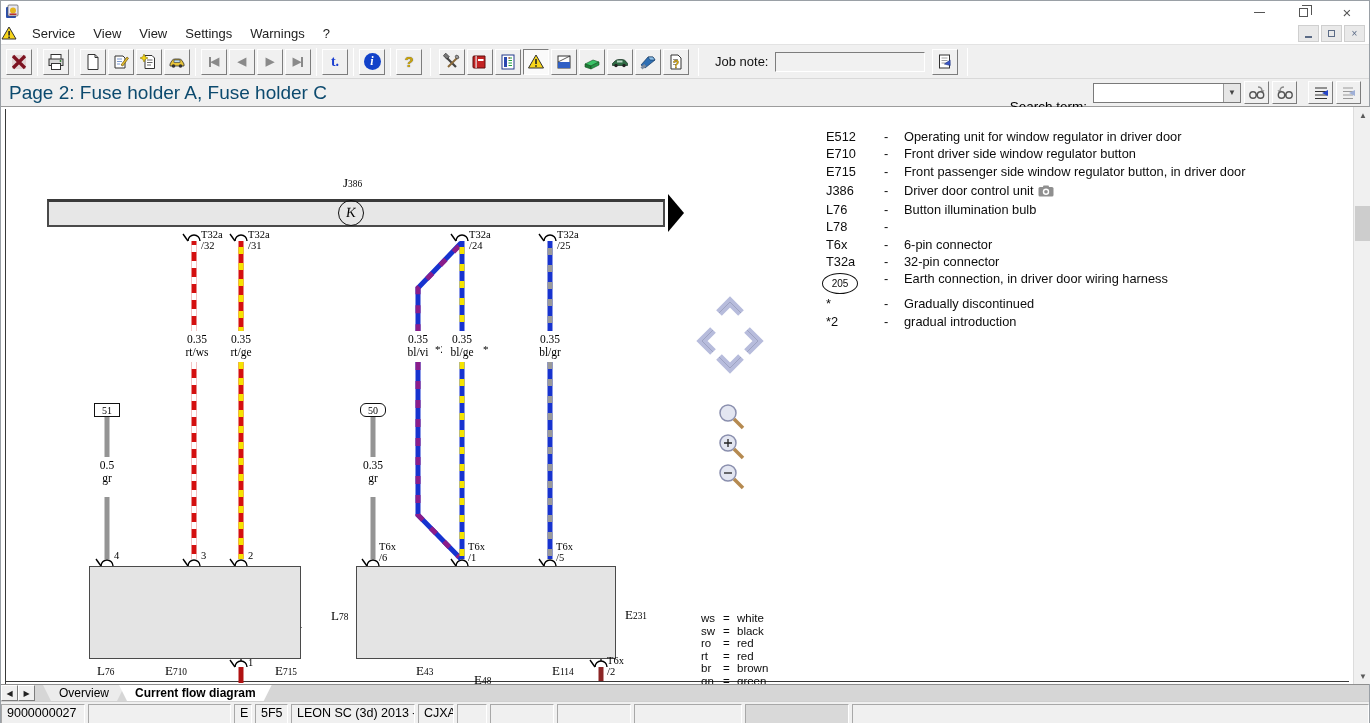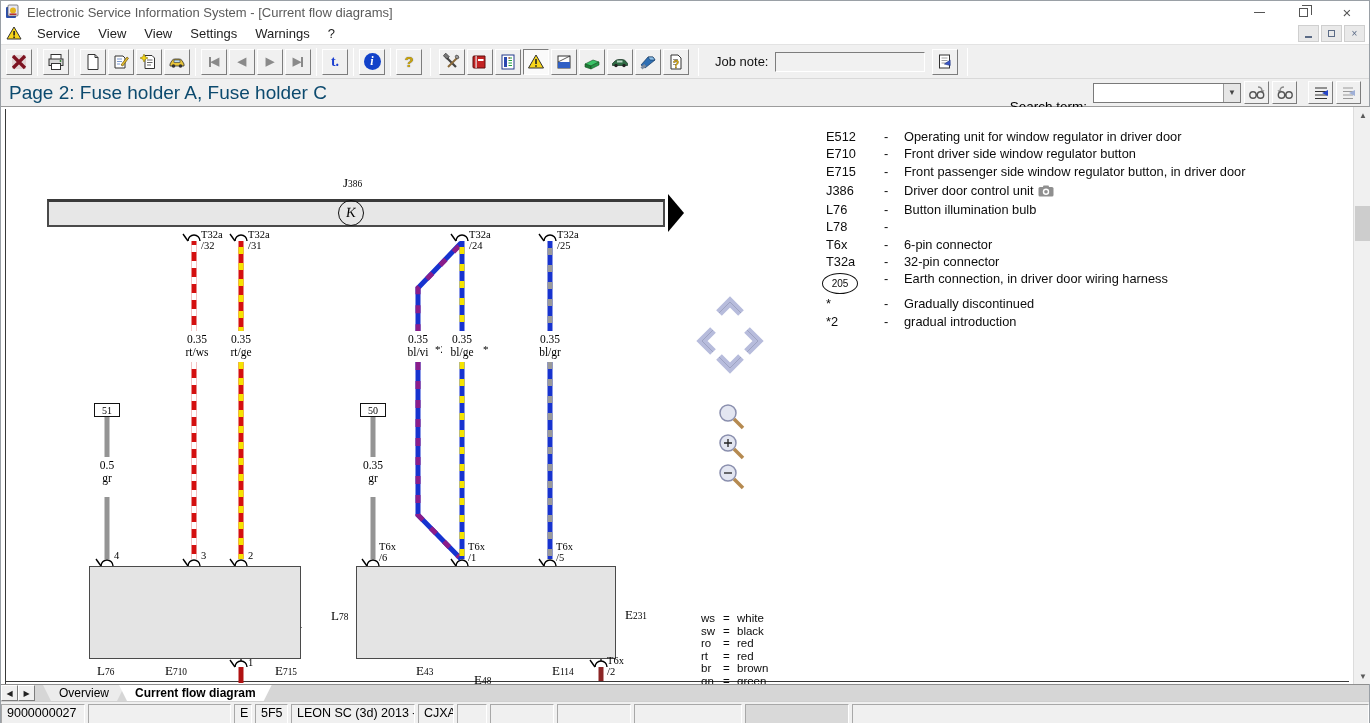--- a/index.html
+++ b/index.html
@@ -10,21 +10,21 @@
   
   .titlebar { height:22px; display:flex; align-items:center; background:#fff; padding-left:4px; }
   .titlebar .title { color:#5a5a5a; font-size:13px; margin-left:6px; white-space:nowrap; }
   .win-btns { margin-left:auto; display:flex; height:22px; }
   .win-btn { width:44px; display:flex; align-items:center; justify-content:center; color:#555; font-size:12px; }
   .glyph-min { width:11px; border-bottom:1px solid #555; height:1px; }
   .glyph-restore { width:9px; height:9px; border:1px solid #555; position:relative; background:#fff; }
   .glyph-restore:before { content:""; position:absolute; left:2px; top:-4px; width:9px; height:9px; border:1px solid #555; border-left:none; border-bottom:none; }
 
   
-  .menubar { height:22px; display:flex; align-items:center; background:#fff; padding-left:5px; border-bottom:1px solid #e3e3e3; }
+  .menubar { height:22px; display:flex; align-items:center; background:#fff; border-bottom:1px solid #e3e3e3; }
   .menu-item { padding:2px 9px; color:#222; font-size:13px; }
   .mdi-btns { margin-left:auto; display:flex; gap:2px; padding-right:4px; }
   .mdi-btn { width:21px; height:17px; background:#e9e9e9; border:1px solid #cfcfcf; color:#5b6b86; font-size:10px; display:flex; align-items:center; justify-content:center; }
   .glyph-min2 { width:7px; border-bottom:2px solid #5b6b86; height:2px; margin-top:6px; }
   .glyph-rest2 { width:7px; height:7px; border:1px solid #5b6b86; }
 
   
   .toolbar { height:34px; background:#f0f0f0; display:flex; align-items:center; padding:0 4px; border-bottom:1px solid #d9d9d9; }
   .tb-btn { width:26px; height:26px; margin:0 1px; background:#f0f0f0; border:1px solid; border-color:#ffffff #7d7d7d #7d7d7d #ffffff; display:flex; align-items:center; justify-content:center; font-size:12px; }
   .tb-btn.pressed { border-color:#7d7d7d #ffffff #ffffff #7d7d7d; background:#fafafa; }
@@ -106,21 +106,20 @@
 
 <div class="app">
 
   <div class="titlebar">
     <svg width="16" height="16" viewBox="0 0 16 16">
       <rect x="1" y="3" width="10" height="11" rx="1" fill="#2b4fae"></rect>
       <rect x="3" y="1" width="10" height="11" rx="1" fill="#e8e8f4" stroke="#555" stroke-width="0.7"></rect>
       <circle cx="8" cy="6.5" r="3" fill="#e3b51f"></circle>
       <rect x="4.5" y="9.5" width="7" height="1.4" fill="#b02020"></rect>
     </svg>
-    <span class="title">Electronic Service Information System - [Current flow diagrams]</span>
     <div class="win-btns">
       <div class="win-btn">
           <span class="glyph-min"></span>
         </div>
       <div class="win-btn">
           <span class="glyph-restore"></span>
         </div>
       <div class="win-btn">
           <span style="font-size:15px;">×</span>
         </div>
@@ -521,21 +520,21 @@
           <path d="M723,336 H731 M727,332 V340" stroke="#222" stroke-width="1.3"></path>
           <circle cx="727" cy="366" r="8" fill="#ccd1e6" fill-opacity="0.55" stroke="#8a8fae" stroke-width="1.5"></circle>
           <path d="M733,372 L742,381" stroke="#b58a50" stroke-width="3.5"></path>
           <path d="M723,366 H731" stroke="#222" stroke-width="1.3"></path>
         </g>
       </svg>
 
       <div class="term-box" style="left:93px; top:296px;">
           <span>51</span>
         </div>
-      <div class="term-box" style="left:359px; top:296px;">
+      <div class="term-box" style="left:359px; top:296px;border-radius:6px;">
           <span>50</span>
         </div>
 
       <div class="comp-box" style="left:88px; width:212px;"></div>
       <div class="comp-box" style="left:355px; width:260px;"></div>
 
       <div class="dlab pin-lab" style="left:200px; top:122px;">
           <div>T32a</div>
           <div>/32</div>
         </div>

